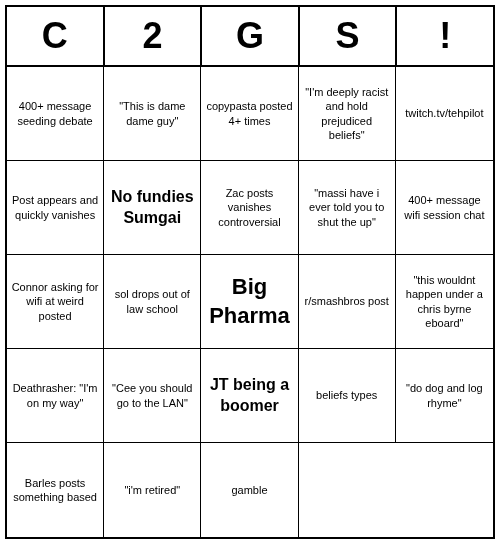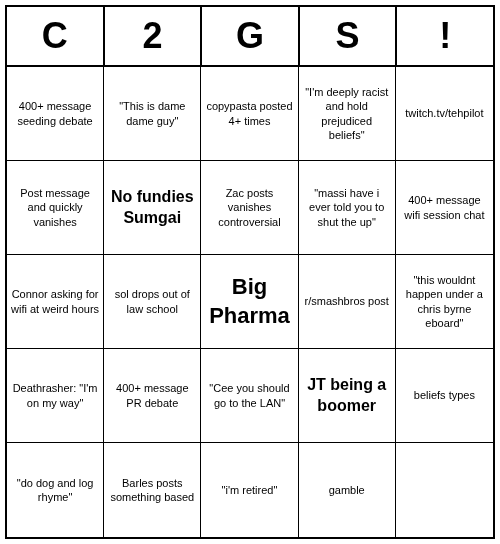--- a/index.html
+++ b/index.html
@@ -96,32 +96,31 @@
     <div class="bingo-header-cell">G</div>
     <div class="bingo-header-cell">S</div>
     <div class="bingo-header-cell">!</div>
   </div>
   <div class="bingo-grid">
   <div class="bingo-cell">400+ message seeding debate</div>
       <div class="bingo-cell">"This is dame dame guy"</div>
       <div class="bingo-cell">copypasta posted 4+ times</div>
       <div class="bingo-cell">"I'm deeply racist and hold prejudiced beliefs"</div>
       <div class="bingo-cell">twitch.tv/tehpilot</div>
-      <div class="bingo-cell">Post message and quickly vanishes</div>
+      <div class="bingo-cell">Post appears and quickly vanishes</div>
       <div class="bingo-cell medium-text">No fundies Sumgai</div>
       <div class="bingo-cell">Zac posts vanishes controversial</div>
       <div class="bingo-cell">"massi have i ever told you to shut the up"</div>
       <div class="bingo-cell">400+ message wifi session chat</div>
-      <div class="bingo-cell">Connor asking for wifi at weird hours</div>
+      <div class="bingo-cell">Connor asking for wifi at weird posted</div>
       <div class="bingo-cell">sol drops out of law school</div>
       <div class="bingo-cell large-text">Big Pharma</div>
       <div class="bingo-cell">r/smashbros post</div>
       <div class="bingo-cell">"this wouldnt happen under a chris byrne eboard"</div>
       <div class="bingo-cell">Deathrasher: "I'm on my way"</div>
-      <div class="bingo-cell">400+ message PR debate</div>
       <div class="bingo-cell">"Cee you should go to the LAN"</div>
       <div class="bingo-cell medium-text">JT being a boomer</div>
       <div class="bingo-cell">beliefs types</div>
       <div class="bingo-cell">"do dog and log rhyme"</div>
       <div class="bingo-cell">Barles posts something based</div>
       <div class="bingo-cell">"i'm retired"</div>
       <div class="bingo-cell">gamble</div>
     </div>
 </div>
 

